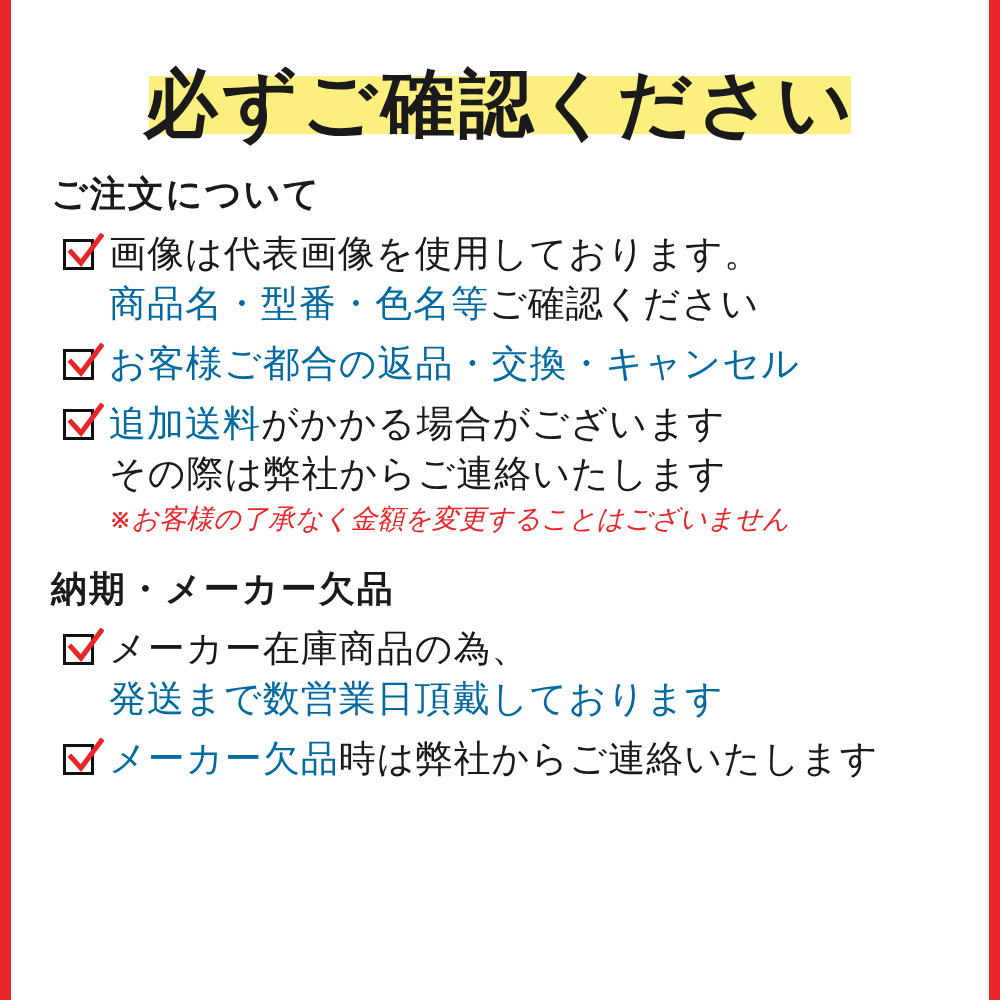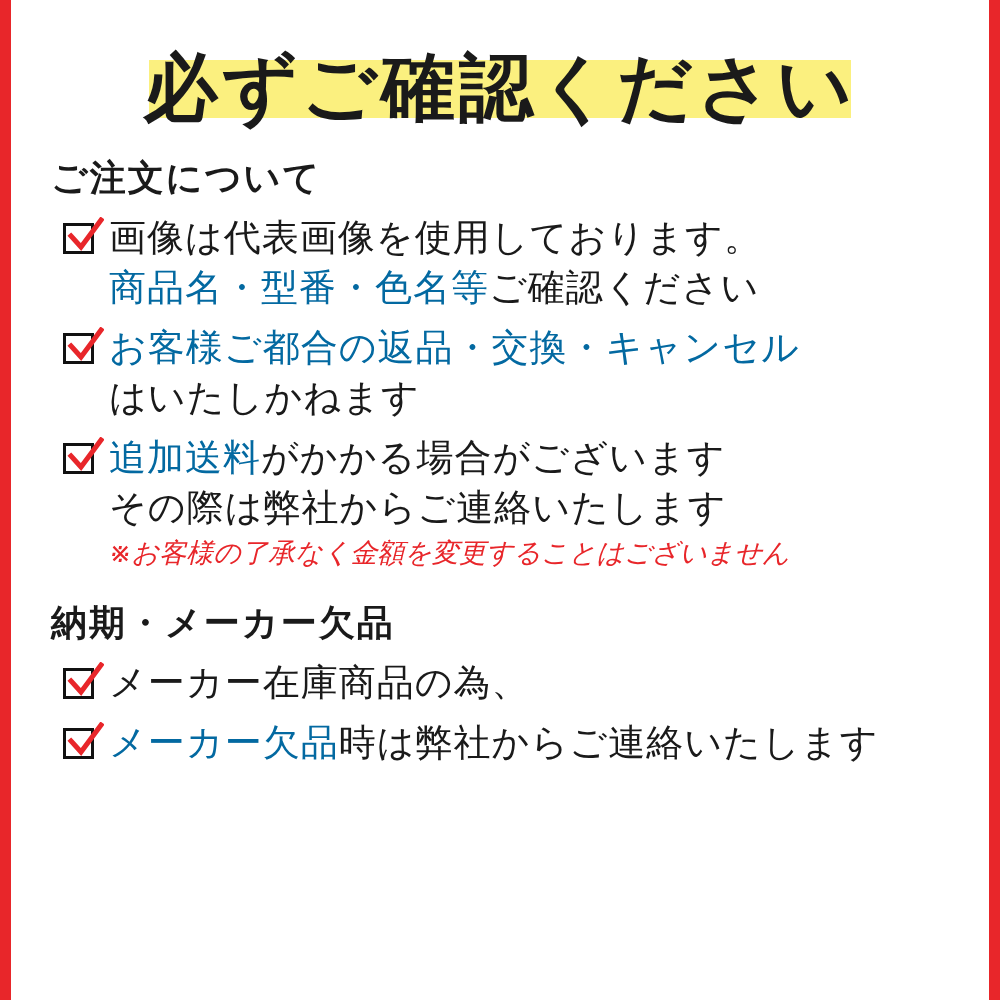--- a/index.html
+++ b/index.html
@@ -21,21 +21,21 @@
     border-left: 11px solid #e8262a;
     border-right: 11px solid #e8262a;
     background: #ffffff;
   }
   .inner {
     position: absolute;
     left: 0;
     top: 0;
     right: 0;
     bottom: 0;
-    padding: 0 28px;
+    padding: 16px 28px;
   }
 
   
   .title-wrap {
     margin-top: 38px;
     text-align: center;
     position: relative;
     height: 98px;
   }
   .title-highlight {
@@ -156,23 +156,20 @@
       <div class="check">
         <div class="box"></div>
         <svg class="tick" viewBox="0 0 38 38">
           <path d="M5 19 L15 30 L35 3" stroke="#e8262a" stroke-width="5" fill="none" stroke-linecap="square"></path>
         </svg>
       </div>
       <div class="lines">
         <div class="line">
           <span class="red">お客様ご都合の返品・交換・キャンセル</span>
         </div>
-        <div class="line">
-          <span>はいたしかねます</span>
-        </div>
       </div>
     </div>
 
     <div class="item">
       <div class="check">
         <div class="box"></div>
         <svg class="tick" viewBox="0 0 38 38">
           <path d="M5 19 L15 30 L35 3" stroke="#e8262a" stroke-width="5" fill="none" stroke-linecap="square"></path>
         </svg>
       </div>
@@ -195,20 +192,23 @@
       <div class="check">
         <div class="box"></div>
         <svg class="tick" viewBox="0 0 38 38">
           <path d="M5 19 L15 30 L35 3" stroke="#e8262a" stroke-width="5" fill="none" stroke-linecap="square"></path>
         </svg>
       </div>
       <div class="lines">
         <div class="line">
           <span>メーカー在庫商品の為、</span>
         </div>
+        <div class="line">
+          <span class="red">発送まで数営業日頂戴しております</span>
+        </div>
       </div>
     </div>
 
     <div class="item">
       <div class="check">
         <div class="box"></div>
         <svg class="tick" viewBox="0 0 38 38">
           <path d="M5 19 L15 30 L35 3" stroke="#e8262a" stroke-width="5" fill="none" stroke-linecap="square"></path>
         </svg>
       </div>

